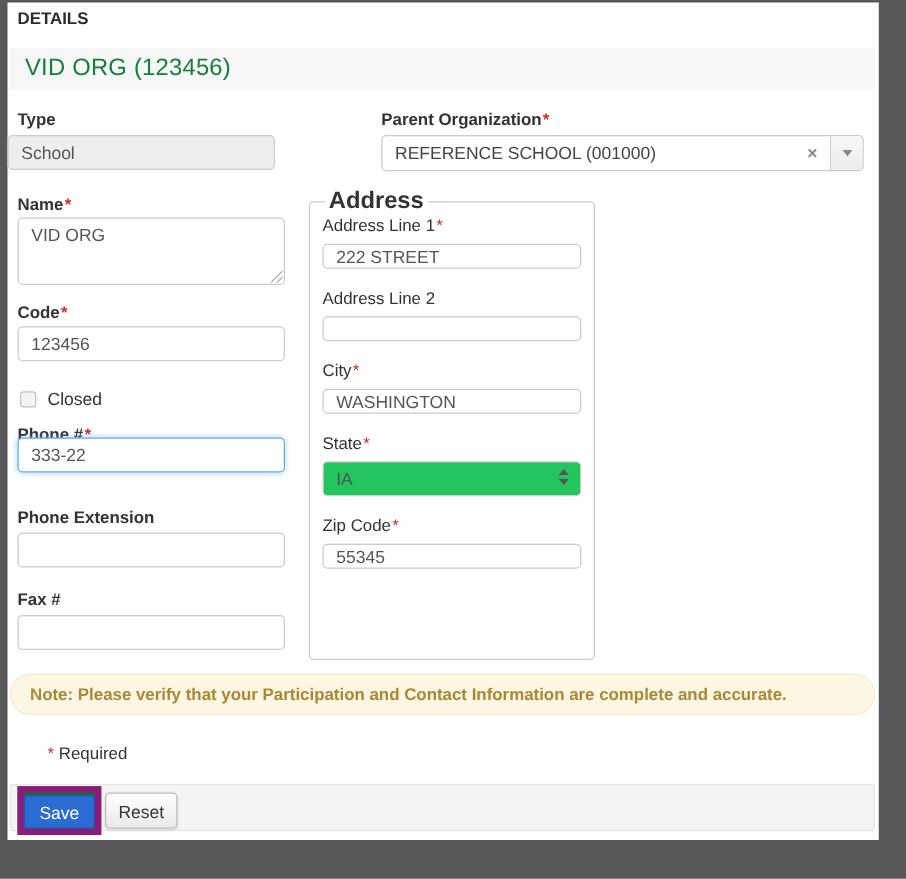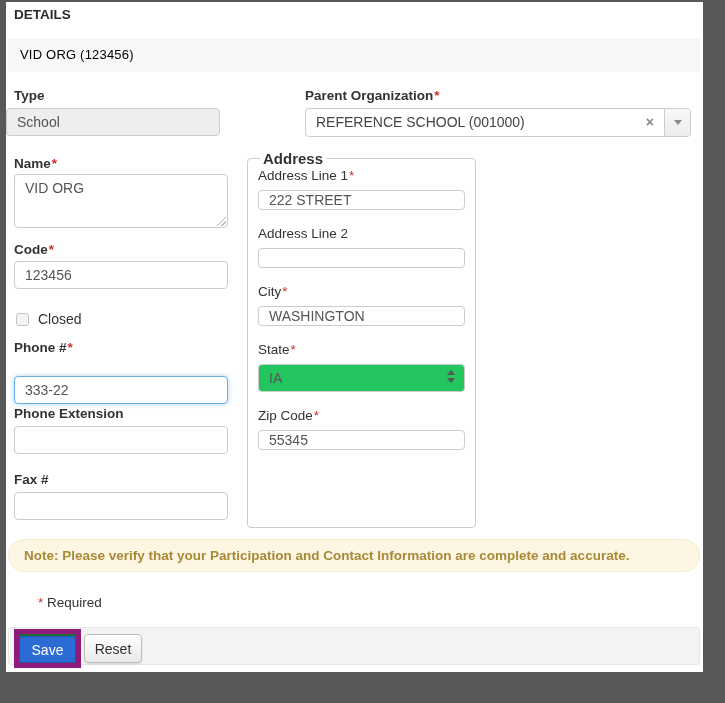--- a/index.html
+++ b/index.html
@@ -28,21 +28,21 @@
   .inp.focused {
     border-color:#66afe9;
     box-shadow:0 0 5px rgba(102,175,233,.55);
   }
   .title-band {
     position:absolute; left:2px; top:36px; width:692px; height:34px;
     background:#f7f7f7;
   }
   .title-band span {
     display:block; line-height:34px; padding-left:12px;
-    font-size:13px; color:#000000; letter-spacing:.2px;
+    font-size:19px; color:#15803d; letter-spacing:.2px;
   }
   .details-title { position:absolute; left:8px; top:5px; font-size:13.5px; font-weight:bold; color:#2b2b2b; }
   textarea.ta {
     position:absolute; width:214px; height:54px; border:1px solid #ccc;
     border-radius:4px; font-family:"Liberation Sans", sans-serif;
     font-size:14px; color:#555; padding:5px 10px; resize:none; outline:none;
     background:#fff;
   }
   .ta-grip {
     position:absolute; width:11px; height:11px; pointer-events:none;
@@ -76,21 +76,21 @@
   .combo .dd-arrow {
     position:absolute; left:9px; top:11px; width:0; height:0;
     border-left:4px solid transparent; border-right:4px solid transparent;
     border-top:5px solid #888;
   }
   fieldset.addr {
     position:absolute; left:241px; top:148px; width:229px; height:378px;
     border:1px solid #ccc; border-radius:4px; padding:0 10px 10px;
   }
   fieldset.addr legend {
-    font-size:15px; font-weight:bold; color:#333; padding:0 3px; margin-left:2px;
+    font-size:19px; font-weight:bold; color:#333; padding:0 3px; margin-left:2px;
   }
   .addr .flbl { display:block; font-size:13.5px; font-weight:normal; color:#333; margin:16px 0 7px; }
   .addr .flbl.first { margin-top:1px; }
   .addr .finp {
     display:block; width:100%; height:20px; border:1px solid #ccc; border-radius:4px;
     font-family:"Liberation Sans", sans-serif; font-size:14px; color:#555;
     padding:0 10px; background:#fff; outline:none;
   }
   .sel {
     position:relative; width:100%; height:28px; border:1px solid #ccc;
@@ -158,21 +158,21 @@
     <span>Code</span><span class="req">*</span>
   </div>
   <input class="inp" style="left: 8px; top: 259px;" value="123456">
 
   <span class="checkbox" style="left:10px; top:311px;"></span>
   <span class="check-label" style="left:32px; top:309px;">Closed</span>
 
   <div class="lbl" style="left:8px; top:338px;">
     <span>Phone #</span><span class="req">*</span>
   </div>
-  <input class="inp focused" style="left: 8px; top: 374px;" value="333-22">
+  <input class="inp focused" style="left: 8px; top: 348px;" value="333-22">
 
   <div class="lbl" style="left:8px; top:404px;">
     <span>Phone Extension</span>
   </div>
   <input class="inp" style="left: 8px; top: 424px;" value="">
 
   <div class="lbl" style="left:8px; top:470px;">
     <span>Fax #</span>
   </div>
   <input class="inp" style="left: 8px; top: 490px;" value="">

